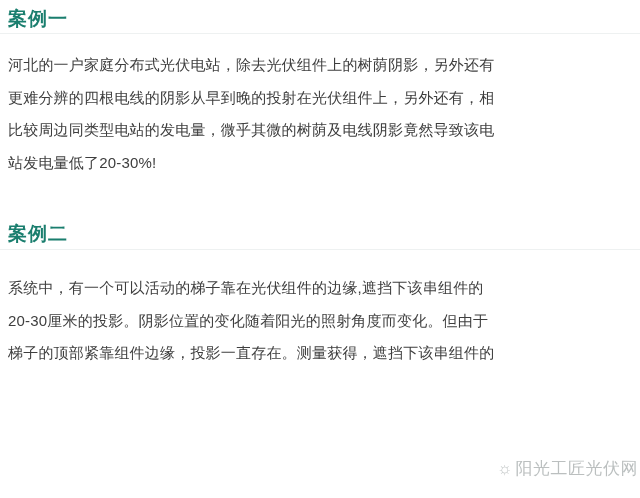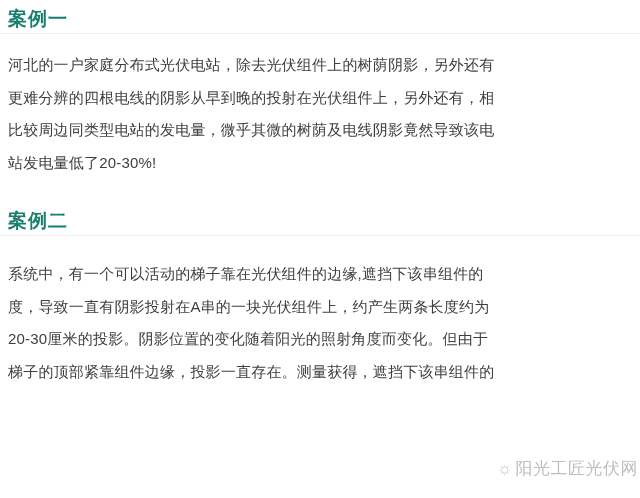--- a/index.html
+++ b/index.html
@@ -39,21 +39,21 @@
     font-size: 15px;
   }
   .para .text-line {
     line-height: 32.5px;
     white-space: nowrap;
     letter-spacing: 0.2px;
   }
   .para-1 { margin-top: 15px; }
   .para-2 { margin-top: 20px; }
   .para-3 { margin-top: 22px; }
-  .section-2-heading { margin-top: 31px; }
+  .section-2-heading { margin-top: 45px; font-family: Liberation Mono, monospace; }
   .watermark {
     position: absolute;
     top: 457px;
     right: 2px;
     display: flex;
     align-items: center;
     color: #b4b9b9;
     opacity: 0.9;
     z-index: 5;
   }
@@ -83,21 +83,20 @@
       <div class="text-line">比较周边同类型电站的发电量，微乎其微的树荫及电线阴影竟然导致该电</div>
       <div class="text-line">站发电量低了20-30%!</div>
     </div>
 
   <div class="section-heading section-2-heading">案例二</div>
   <div class="heading-divider"></div>
 
 
   <div class="para para-3">
       <div class="text-line">系统中，有一个可以活动的梯子靠在光伏组件的边缘,遮挡下该串组件的</div>
-      <div class="text-line">度，导致一直有阴影投射在A串的一块光伏组件上，约产生两条长度约为</div>
       <div class="text-line">20-30厘米的投影。阴影位置的变化随着阳光的照射角度而变化。但由于</div>
       <div class="text-line">梯子的顶部紧靠组件边缘，投影一直存在。测量获得，遮挡下该串组件的</div>
     </div>
 
   <div class="watermark">
     <span class="sun">☼</span>
     <span class="wm-text">阳光工匠光伏网</span>
   </div>
 
 </div>

